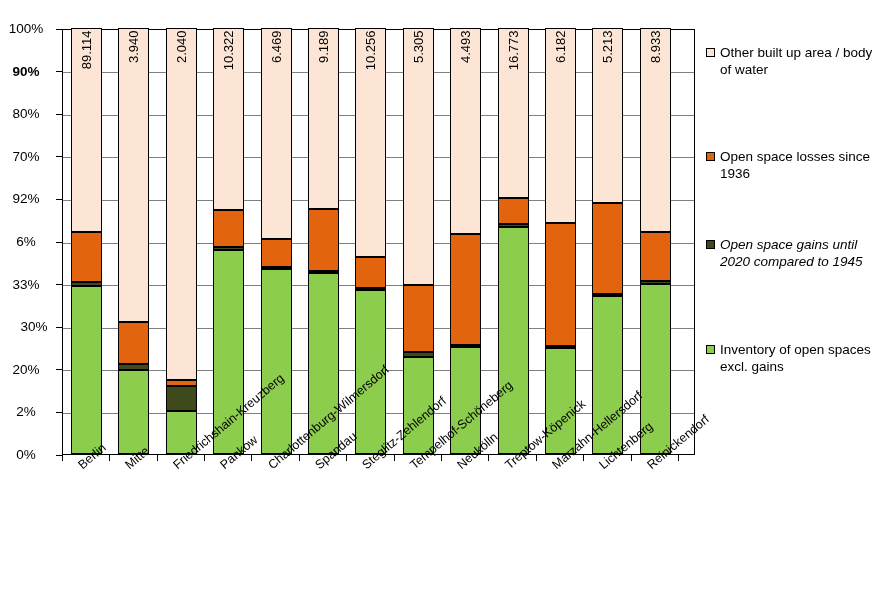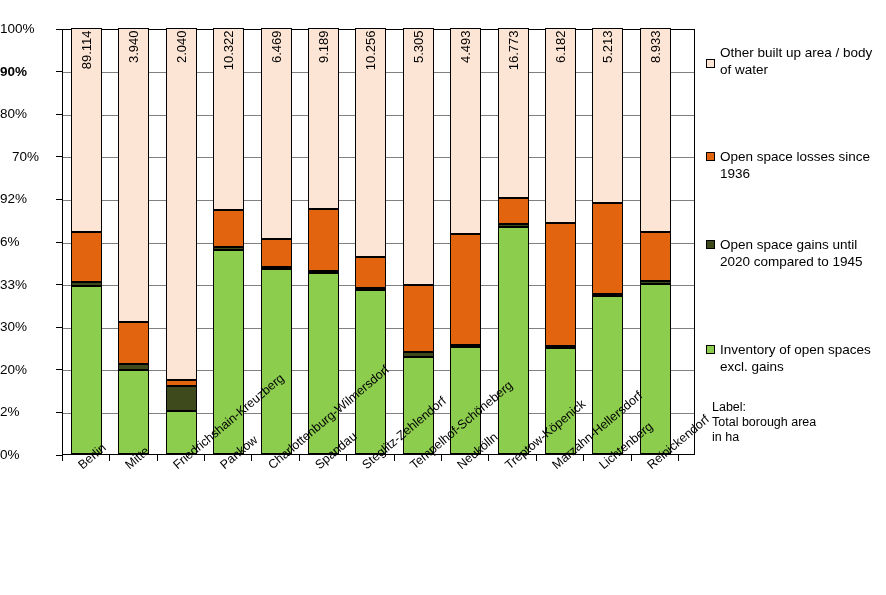--- a/index.html
+++ b/index.html
@@ -39,21 +39,21 @@
     height: 1px;
     background: #808080;
   }
   #y-axis-labels {
     position: absolute;
     left: 0; top: 0; width: 886px; height: 595px;
   }
   .ytl {
     position: absolute;
     width: 52px;
-    text-align: left;
+    text-align: center;
     font-size: 13.5px;
     line-height: 13px;
     white-space: nowrap;
   }
   .ytick-mark {
     position: absolute;
     width: 6px;
     height: 1px;
     background: #000;
     left: 56px;
@@ -157,29 +157,29 @@
 
 <div id="chart-root">
 
   <div id="y-axis-labels">
       <div class="ytl" style="left: 0px; top: 448px;">0%</div>
       <div class="ytick-mark" style="top: 454.5px;"></div>
       <div class="ytl" style="left: 0px; top: 405.4px;">2%</div>
       <div class="ytick-mark" style="top: 411.9px;"></div>
       <div class="ytl" style="left: 0px; top: 362.8px;">20%</div>
       <div class="ytick-mark" style="top: 369.3px;"></div>
-      <div class="ytl" style="left: 0px; top: 320.2px;">30%</div>
+      <div class="ytl" style="left: 8px; top: 320.2px;">30%</div>
       <div class="ytick-mark" style="top: 326.7px;"></div>
       <div class="ytl" style="left: 0px; top: 277.6px;">33%</div>
       <div class="ytick-mark" style="top: 284.1px;"></div>
       <div class="ytl" style="left: 0px; top: 235px;">6%</div>
       <div class="ytick-mark" style="top: 241.5px;"></div>
       <div class="ytl" style="left: 0px; top: 192.4px;">92%</div>
       <div class="ytick-mark" style="top: 198.9px;"></div>
-      <div class="ytl" style="left: 12px; top: 149.8px;">70%</div>
+      <div class="ytl" style="left: 0px; top: 149.8px;">70%</div>
       <div class="ytick-mark" style="top: 156.3px;"></div>
       <div class="ytl" style="left: 0px; top: 107.2px;">80%</div>
       <div class="ytick-mark" style="top: 113.7px;"></div>
       <div class="ytl" style="left: 0px; top: 64.6px; font-weight: bold;">90%</div>
       <div class="ytick-mark" style="top: 71.1px;"></div>
       <div class="ytl" style="left: 0px; top: 22px;">100%</div>
       <div class="ytick-mark" style="top: 28.5px;"></div>
     </div>
 
   <div id="plot-area">
@@ -335,35 +335,32 @@
       <div class="xtick-mark" style="left: 535.8px;"></div>
       <div class="xlabel" style="left: 550px;">Marzahn-Hellersdorf</div>
       <div class="xtick-mark" style="left: 583.2px;"></div>
       <div class="xlabel" style="left: 597.4px;">Lichtenberg</div>
       <div class="xtick-mark" style="left: 630.6px;"></div>
       <div class="xlabel" style="left: 644.8px;">Reinickendorf</div>
       <div class="xtick-mark" style="left: 678px;"></div>
     </div>
 
   <div id="legend">
-      <div class="legend-item" style="top: 0px; align-items: center;">
+      <div class="legend-item" style="top: 0px;">
         <span class="legend-swatch" style="background: rgb(252, 229, 212);"></span>
         <span class="legend-text">Other built up area / body of water</span>
       </div>
       <div class="legend-item" style="top: 104px;">
         <span class="legend-swatch" style="background: rgb(226, 100, 15);"></span>
         <span class="legend-text">Open space losses since 1936</span>
       </div>
-      <div class="legend-item" style="top: 192px;">
+      <div class="legend-item" style="top: 192px; font-style: italic;">
         <span class="legend-swatch" style="background: rgb(62, 74, 28);"></span>
         <span class="legend-text">Open space gains until 2020 compared to 1945</span>
       </div>
       <div class="legend-item" style="top: 297px;">
         <span class="legend-swatch" style="background: rgb(140, 205, 78);"></span>
         <span class="legend-text">Inventory of open spaces excl. gains</span>
       </div>
     </div>
 
-  <div id="legend-note">Label:
-Total borough area
-in ha</div>
 
 </div>
 
 </body></html>

